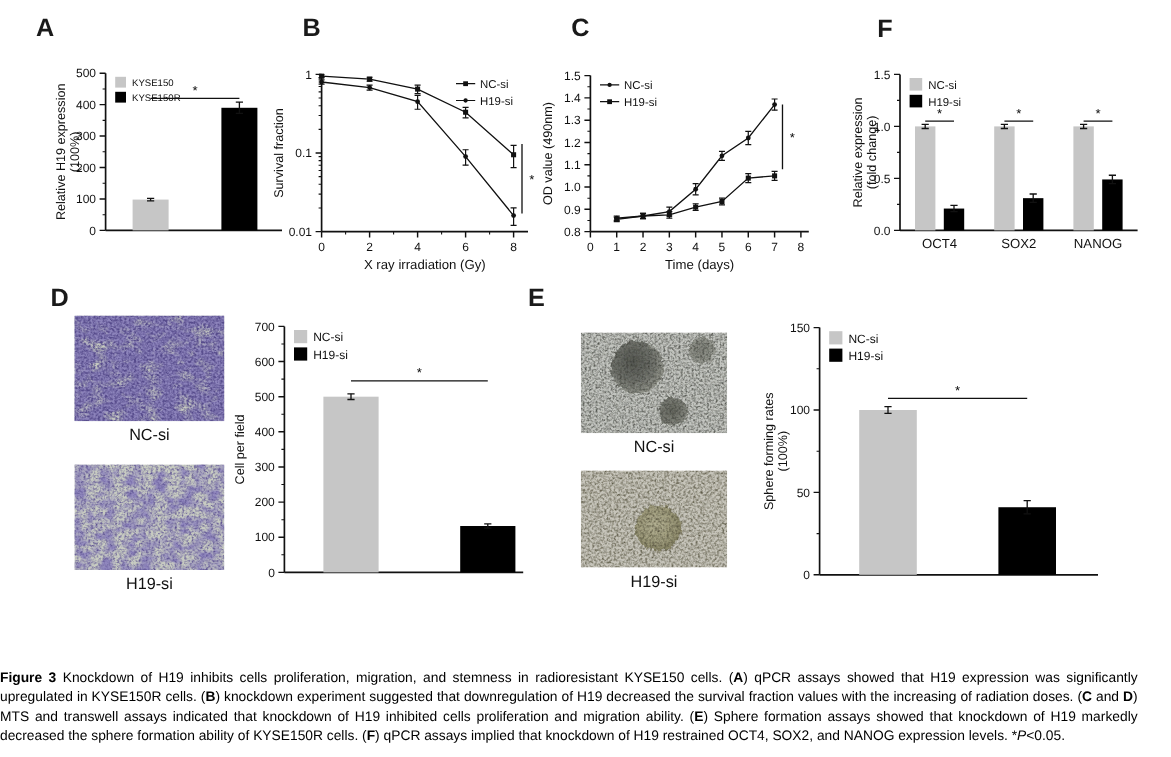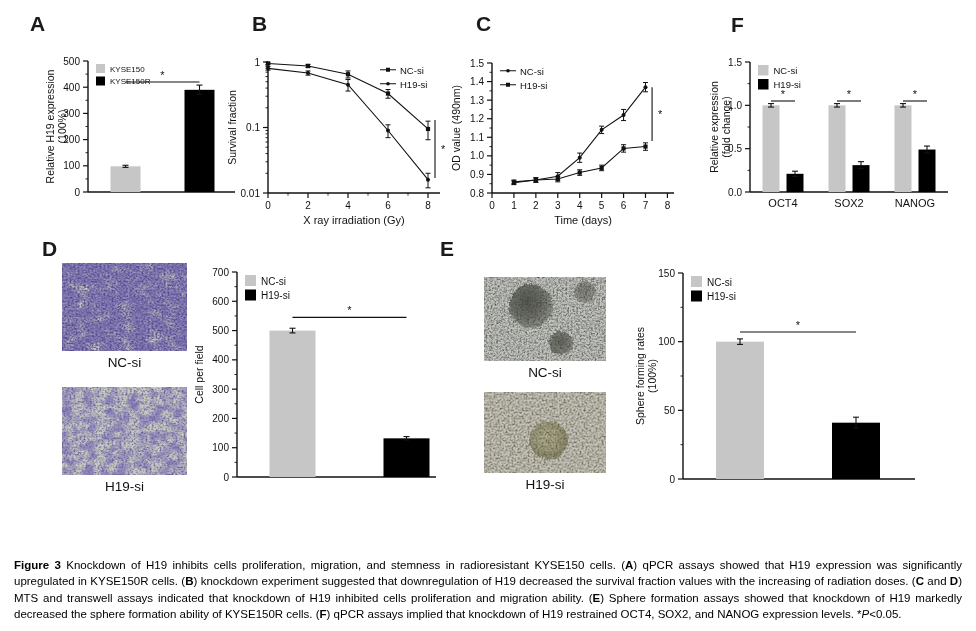--- a/index.html
+++ b/index.html
@@ -14,21 +14,21 @@
   #chartC{left:448px;top:46px;width:238px;height:186px;}
   #chartF{left:706px;top:45px;width:252px;height:175px;}
   #chartD{left:191px;top:252px;width:255px;height:240px;}
   #chartE{left:632px;top:253px;width:292px;height:240px;}
   .imgcol{position:absolute;display:flex;flex-direction:column;align-items:center;}
   #imagesD{left:62px;top:263px;width:125px;}
   #imagesE{left:484px;top:277px;width:122px;}
   .imglabel{font-size:13.5px;color:#111;margin-top:3px;height:17px;line-height:17px;text-align:center;}
   #imagesD svg.second{margin-top:16px;}
   #imagesE svg.second{margin-top:11px;}
-  #caption{position:absolute;left:14px;top:557px;width:948px;font-size:11.5px;
+  #caption{position:absolute;left:0;top:557px;width:948px;font-size:11.5px;
            line-height:1.42;text-align:justify;color:#000;}
 </style>
 </head>
 <body>
 
 <div id="fig">
 
   <div class="plabel" id="plA">A</div>
   <div class="plabel" id="plB">B</div>
   <div class="plabel" id="plC">C</div>

